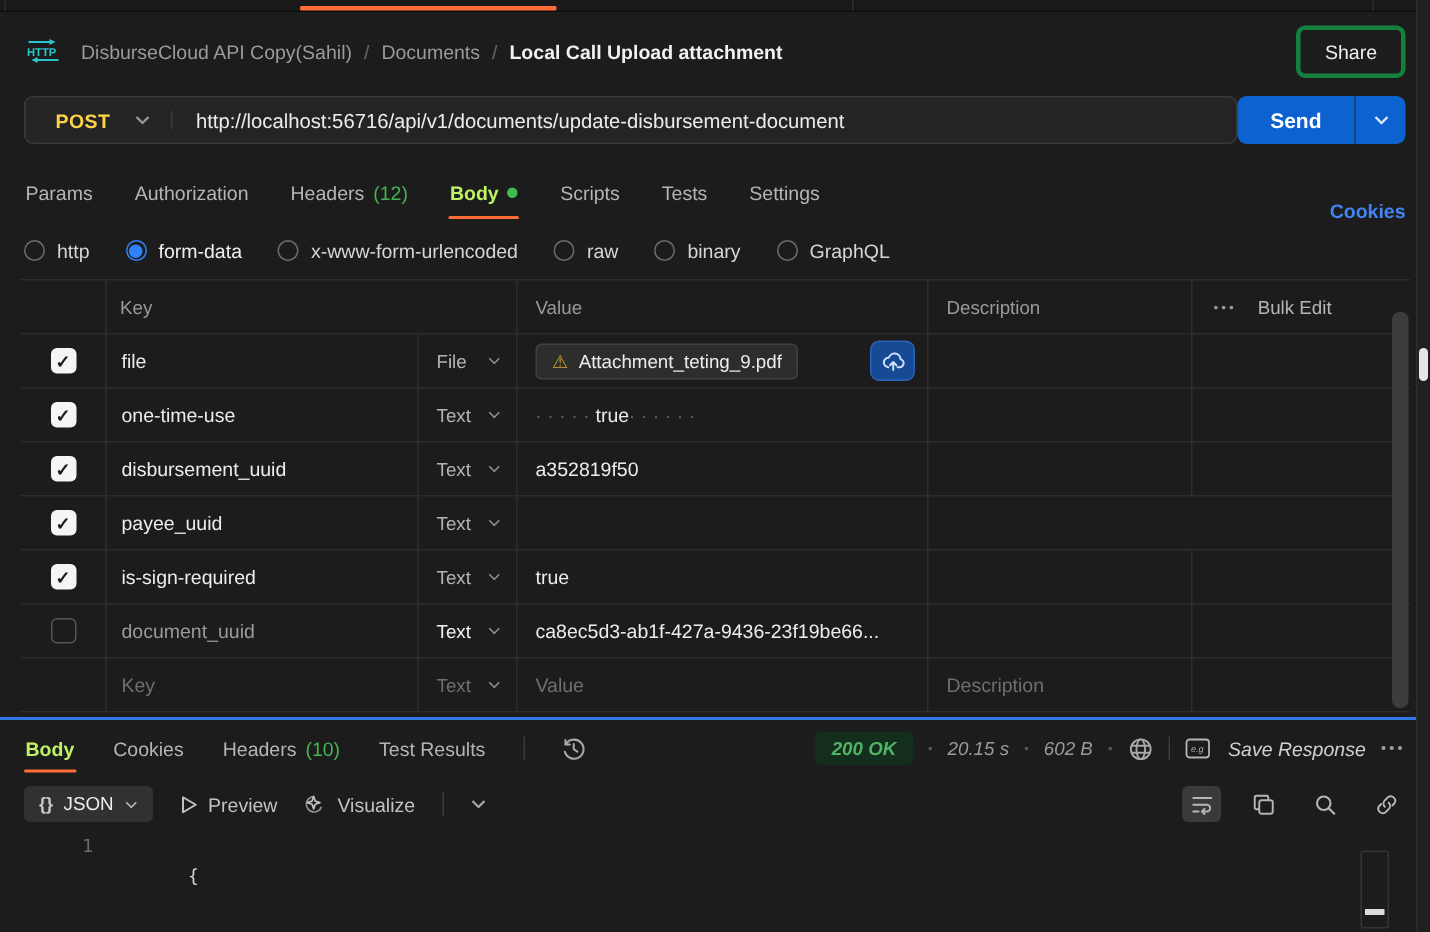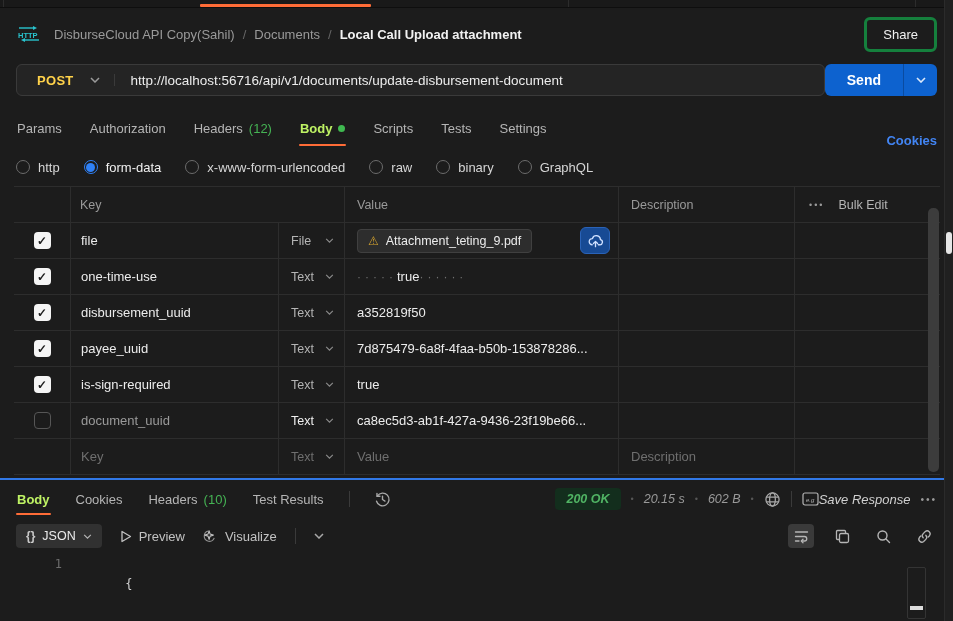--- a/index.html
+++ b/index.html
@@ -88,21 +88,21 @@
   
   .resp-divider { height: 2px; background: #3178e6; margin-top: 3px; width: 944px; }
   .resp-header { height: 38px; display: flex; align-items: center; padding: 0 16px; }
   .resp-tabs { display: flex; align-items: center; gap: 24px; }
   .vsep { width: 1px; height: 16px; background: #3a3a3a; }
   .icon-btn { color: #a8a8a8; cursor: pointer; display: flex; align-items: center; }
   .resp-right { margin-left: auto; display: flex; align-items: center; gap: 10px; font-style: italic; }
   .status-pill { background: #132e1d; color: #50b464; font-weight: 700; font-size: 12.5px; border-radius: 4px; padding: 4px 11px; cursor: pointer; }
   .meta-txt { color: #9a9a9a; font-size: 12.5px; }
   .dot-sep { color: #565656; font-size: 9px; }
-  .save-resp { display: flex; align-items: center; gap: 0; color: #d0d0d0; cursor: pointer; }
+  .save-resp { display: flex; align-items: center; gap: 12px; color: #d0d0d0; cursor: pointer; }
 
   
   .resp-toolbar { height: 36px; display: flex; align-items: center; padding: 0 16px; gap: 18px; }
   .json-chip { display: flex; align-items: center; gap: 7px; background: #313131; border-radius: 4px; padding: 5px 10px; cursor: pointer; }
   .json-braces { color: #c9c9c9; font-weight: 700; font-size: 12px; }
   .json-label { color: #ececec; font-size: 12.5px; }
   .tool-item { display: flex; align-items: center; gap: 7px; color: #c2c2c2; cursor: pointer; }
   .toolbar-right { margin-left: auto; display: flex; align-items: center; gap: 15px; }
   .icon-box { width: 26px; height: 24px; display: flex; align-items: center; justify-content: center; border-radius: 4px; cursor: pointer; color: #b5b5b5; }
   .icon-box.active { background: #3a3a3a; }
@@ -304,21 +304,20 @@
       </div>
     <div class="c-key">payee_uuid</div>
     <div class="c-type">
       <span>Text</span>
       <span class="chev">
           <svg width="9" height="5" viewBox="0 0 10 6" fill="none">
             <polyline points="1,1 5,5 9,1" stroke="currentColor" stroke-width="1.4"></polyline>
           </svg>
         </span>
     </div>
-    <div class="c-val">7d875479-6a8f-4faa-b50b-153878286...</div>
     <div></div>
     <div></div>
   </div>
 
   <div class="t-row">
     <div class="c-check">
         <span class="checkbox">✓</span>
       </div>
     <div class="c-key">is-sign-required</div>
     <div class="c-type">

